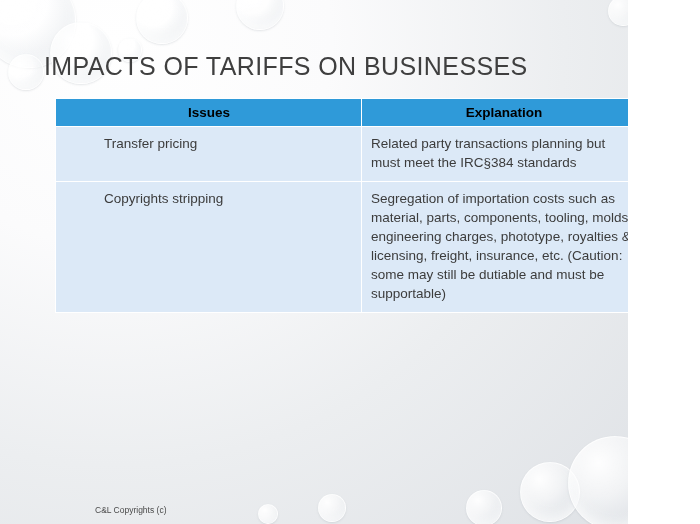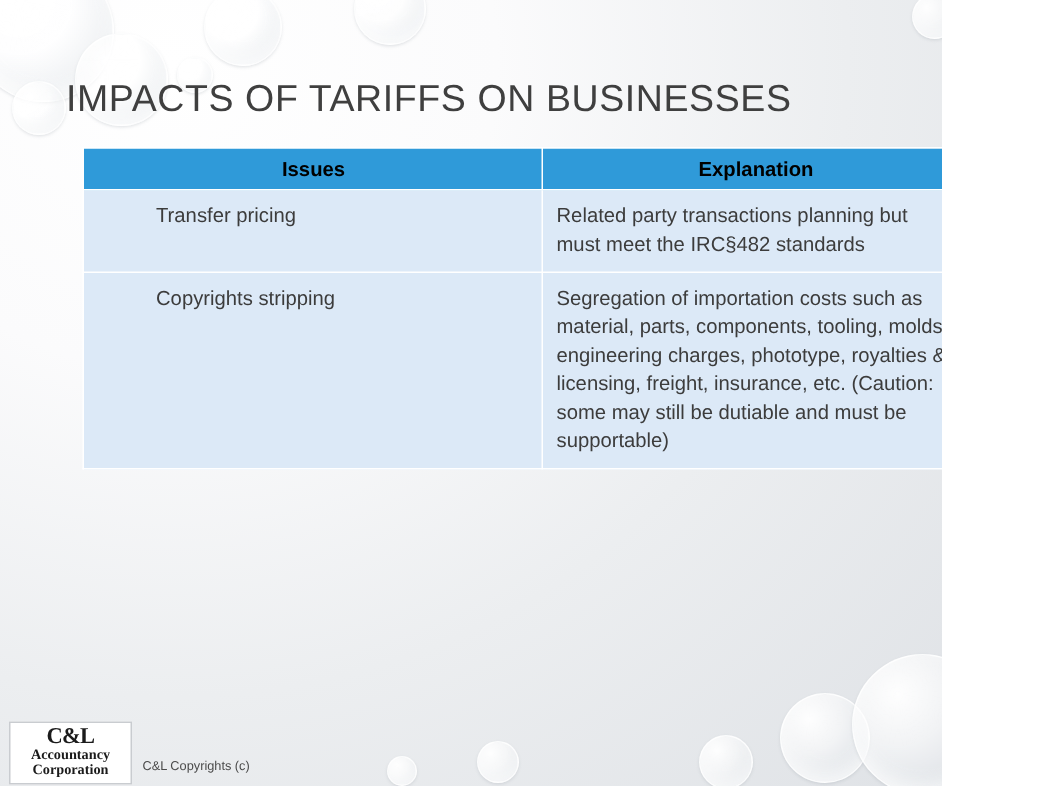--- a/index.html
+++ b/index.html
@@ -173,33 +173,28 @@
         </colgroup>
       <thead>
         <tr>
           <th>Issues</th>
           <th>Explanation</th>
         </tr>
       </thead>
       <tbody>
         <tr>
           <td class="issue">Transfer pricing</td>
-          <td>Related party transactions planning but must meet the IRC§482 standards</td>
+          <td>Related party transactions planning but must meet the IRC§384 standards</td>
         </tr>
         <tr>
           <td class="issue">Copyrights stripping</td>
           <td>Segregation of importation costs such as material, parts, components, tooling, molds, engineering charges, phototype, royalties &amp; licensing, freight, insurance, etc. (Caution: some may still be dutiable and must be supportable)</td>
         </tr>
       </tbody>
     </table>
   </div>
 
   <div class="page-number">9</div>
 
-  <div class="footer-logo">
-    <div class="logo-mark">C&amp;L</div>
-    <span class="logo-line1">Accountancy</span>
-    <span class="logo-line2">Corporation</span>
-  </div>
 
   <div class="footer-note">C&amp;L Copyrights (c)</div>
 
 </div>
 
 </body></html>

